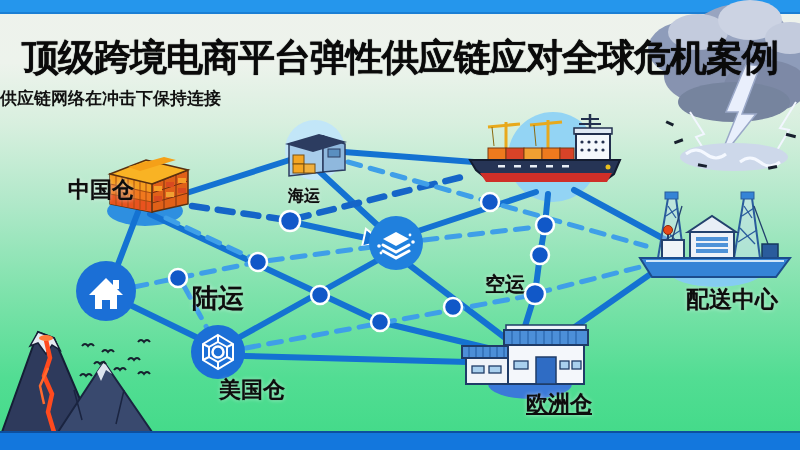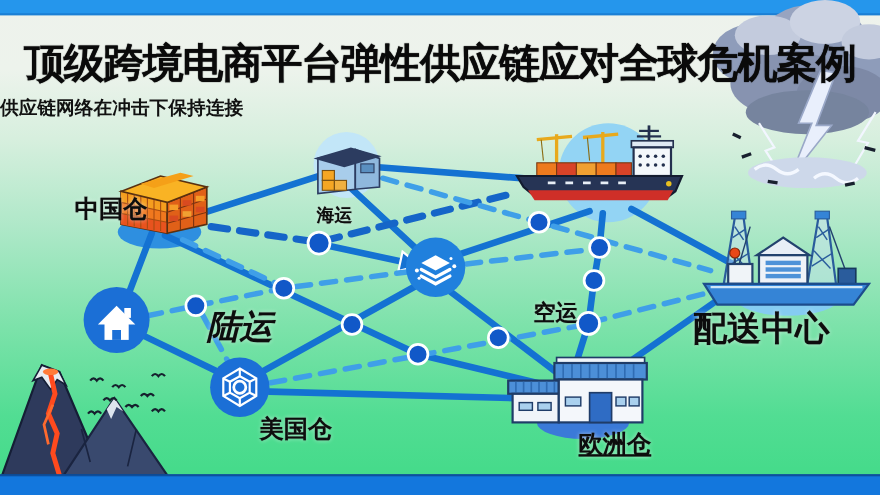--- a/index.html
+++ b/index.html
@@ -314,19 +314,19 @@
       <rect x="100" y="39" width="9" height="8" fill="#a9d0ee" stroke="#1f3c68" stroke-width="1.3"></rect>
       <rect x="112" y="39" width="9" height="8" fill="#a9d0ee" stroke="#1f3c68" stroke-width="1.3"></rect>
     </g>
   </svg>
 
   <div class="title">顶级跨境电商平台弹性供应链应对全球危机案例</div>
   <div class="subtitle">供应链网络在冲击下保持连接</div>
   <div id="labels">
       <div class="net-label" style="left: 69px; top: 190px; font-size: 22px;">中国仓</div>
       <div class="net-label" style="left: 272px; top: 196px; font-size: 16px;">海运</div>
-      <div class="net-label" style="left: 186px; top: 298px; font-size: 30px; font-style: italic;">陆运</div>
-      <div class="net-label" style="left: 237px; top: 390px; font-size: 22px;">美国仓</div>
+      <div class="net-label" style="left: 186px; top: 298px; font-size: 26px;">陆运</div>
+      <div class="net-label" style="left: 220px; top: 390px; font-size: 22px;">美国仓</div>
       <div class="net-label" style="left: 473px; top: 284px; font-size: 20px;">空运</div>
-      <div class="net-label" style="left: 660px; top: 299px; font-size: 31px;">配送中心</div>
+      <div class="net-label" style="left: 700px; top: 299px; font-size: 23px;">配送中心</div>
       <div class="net-label" style="left: 527px; top: 404px; font-size: 22px; text-decoration: underline;">欧洲仓</div>
     </div>
 </div>
 
 </body></html>

